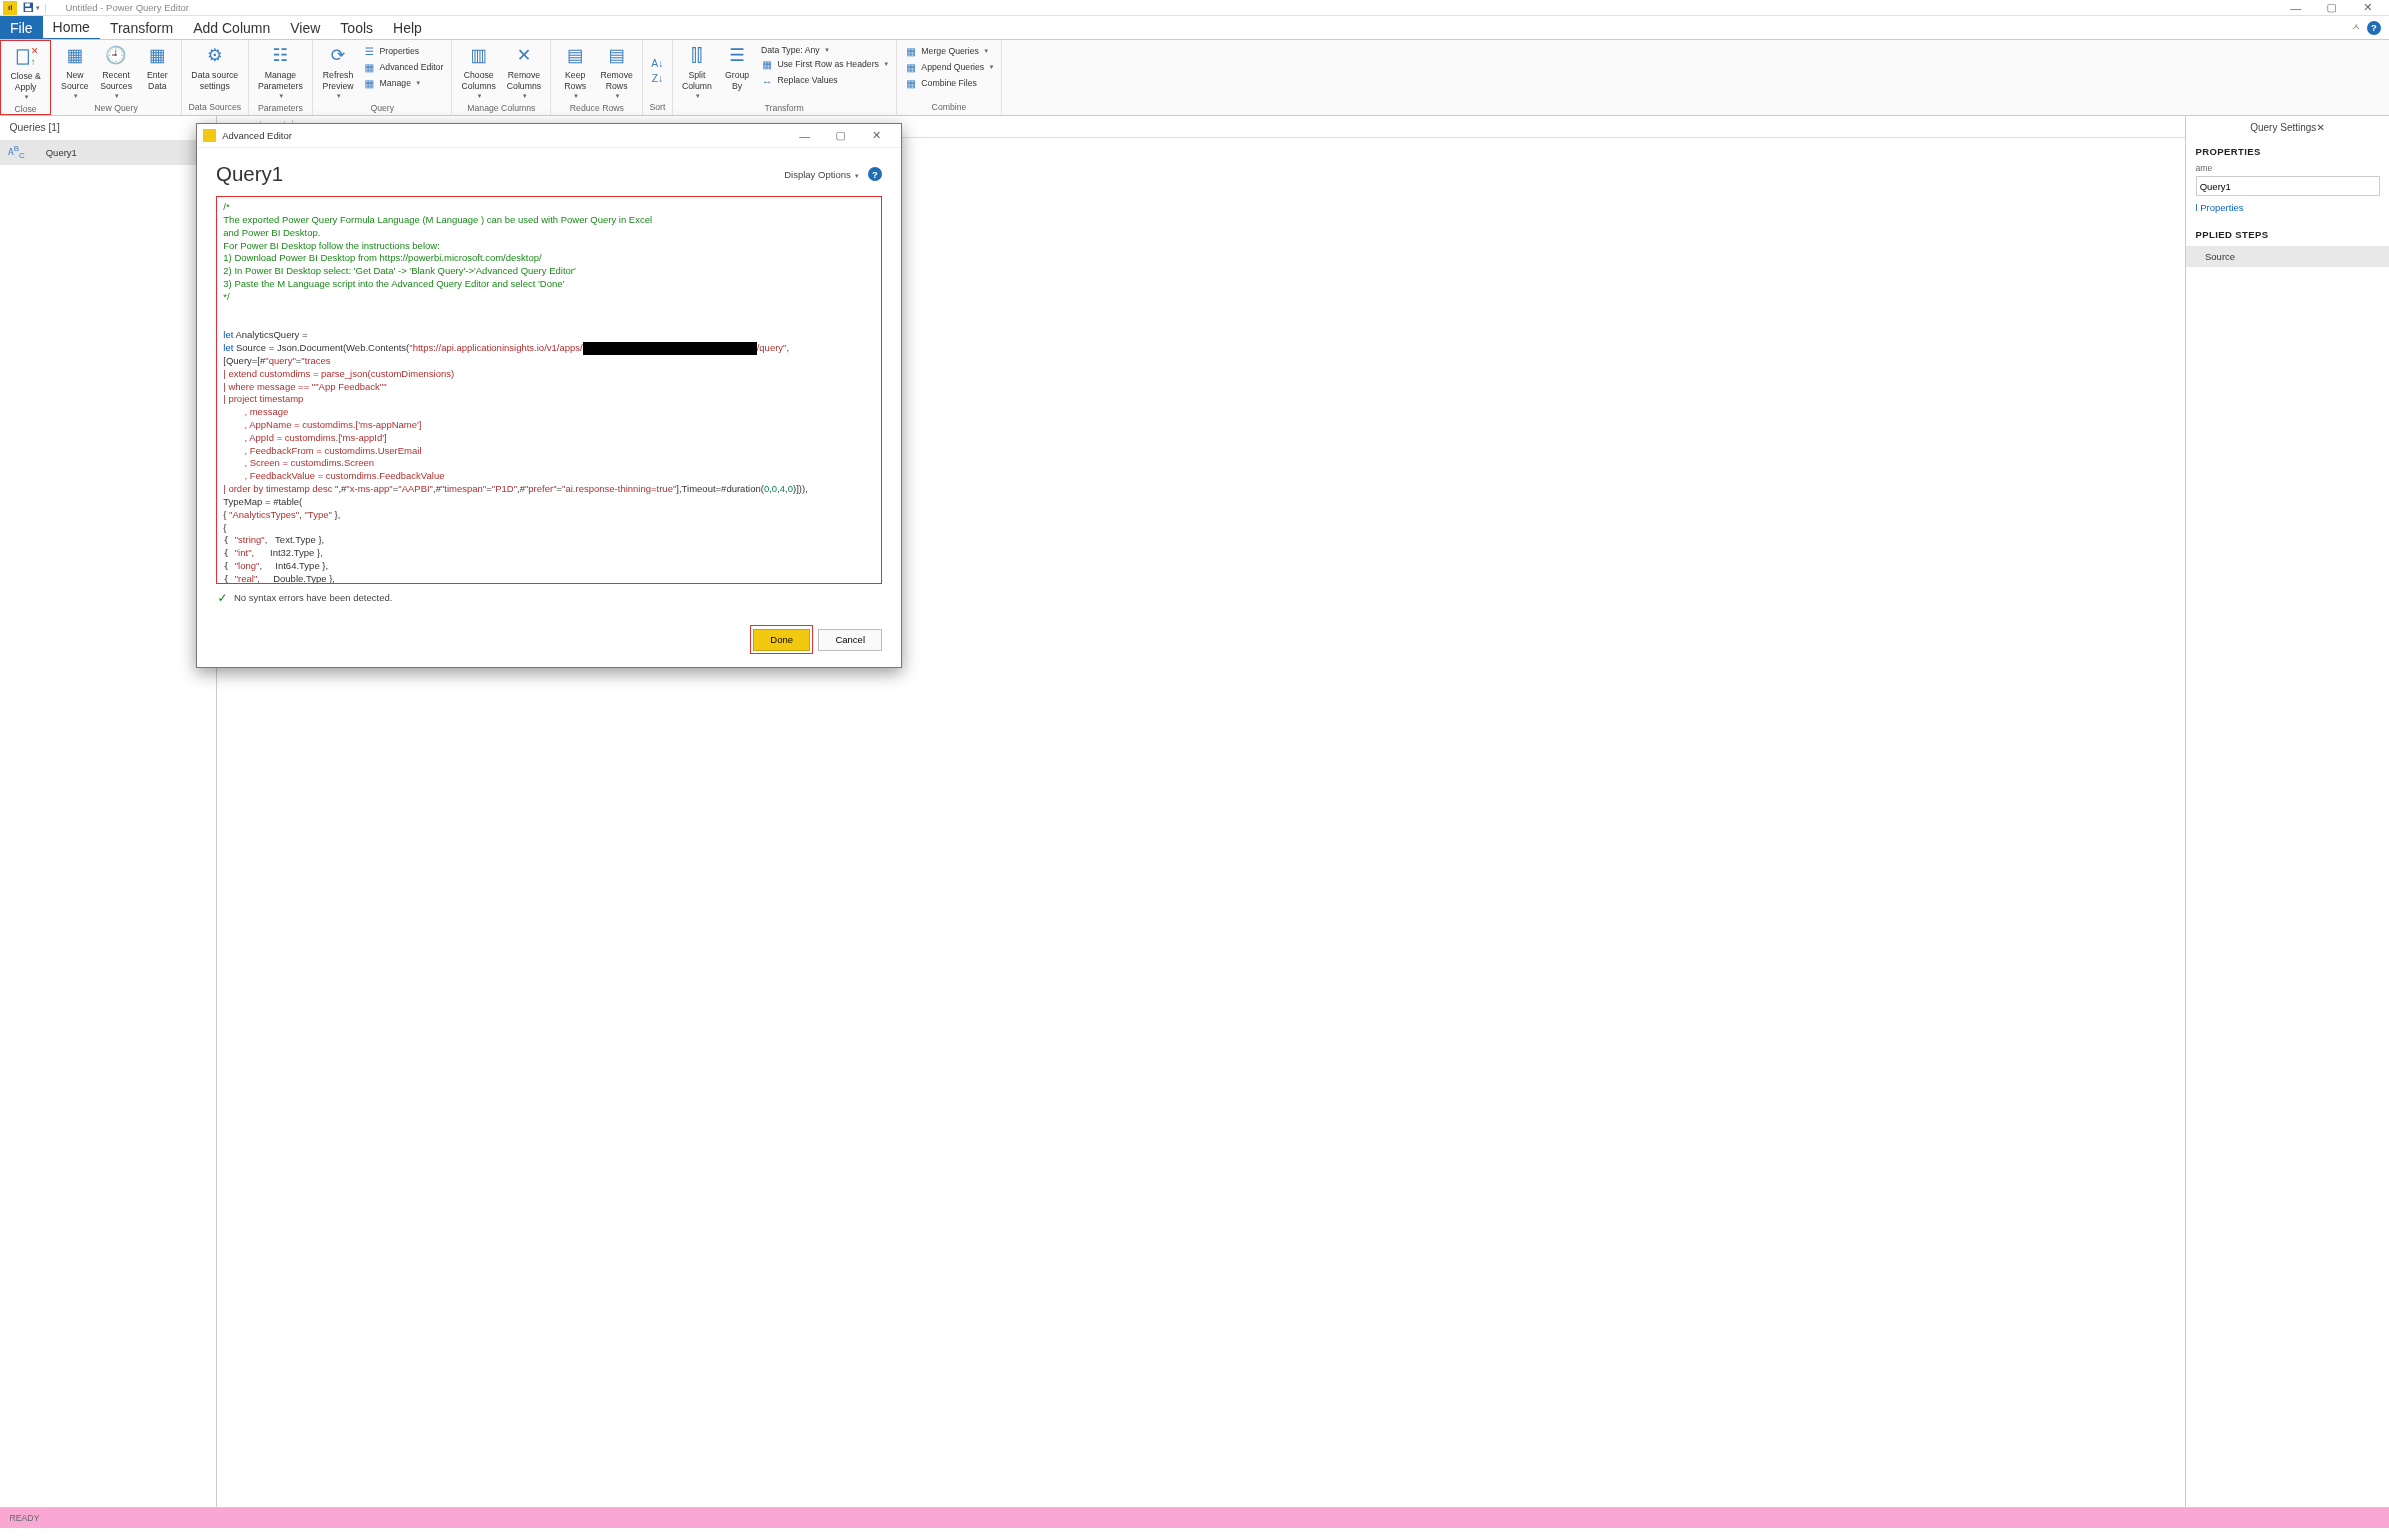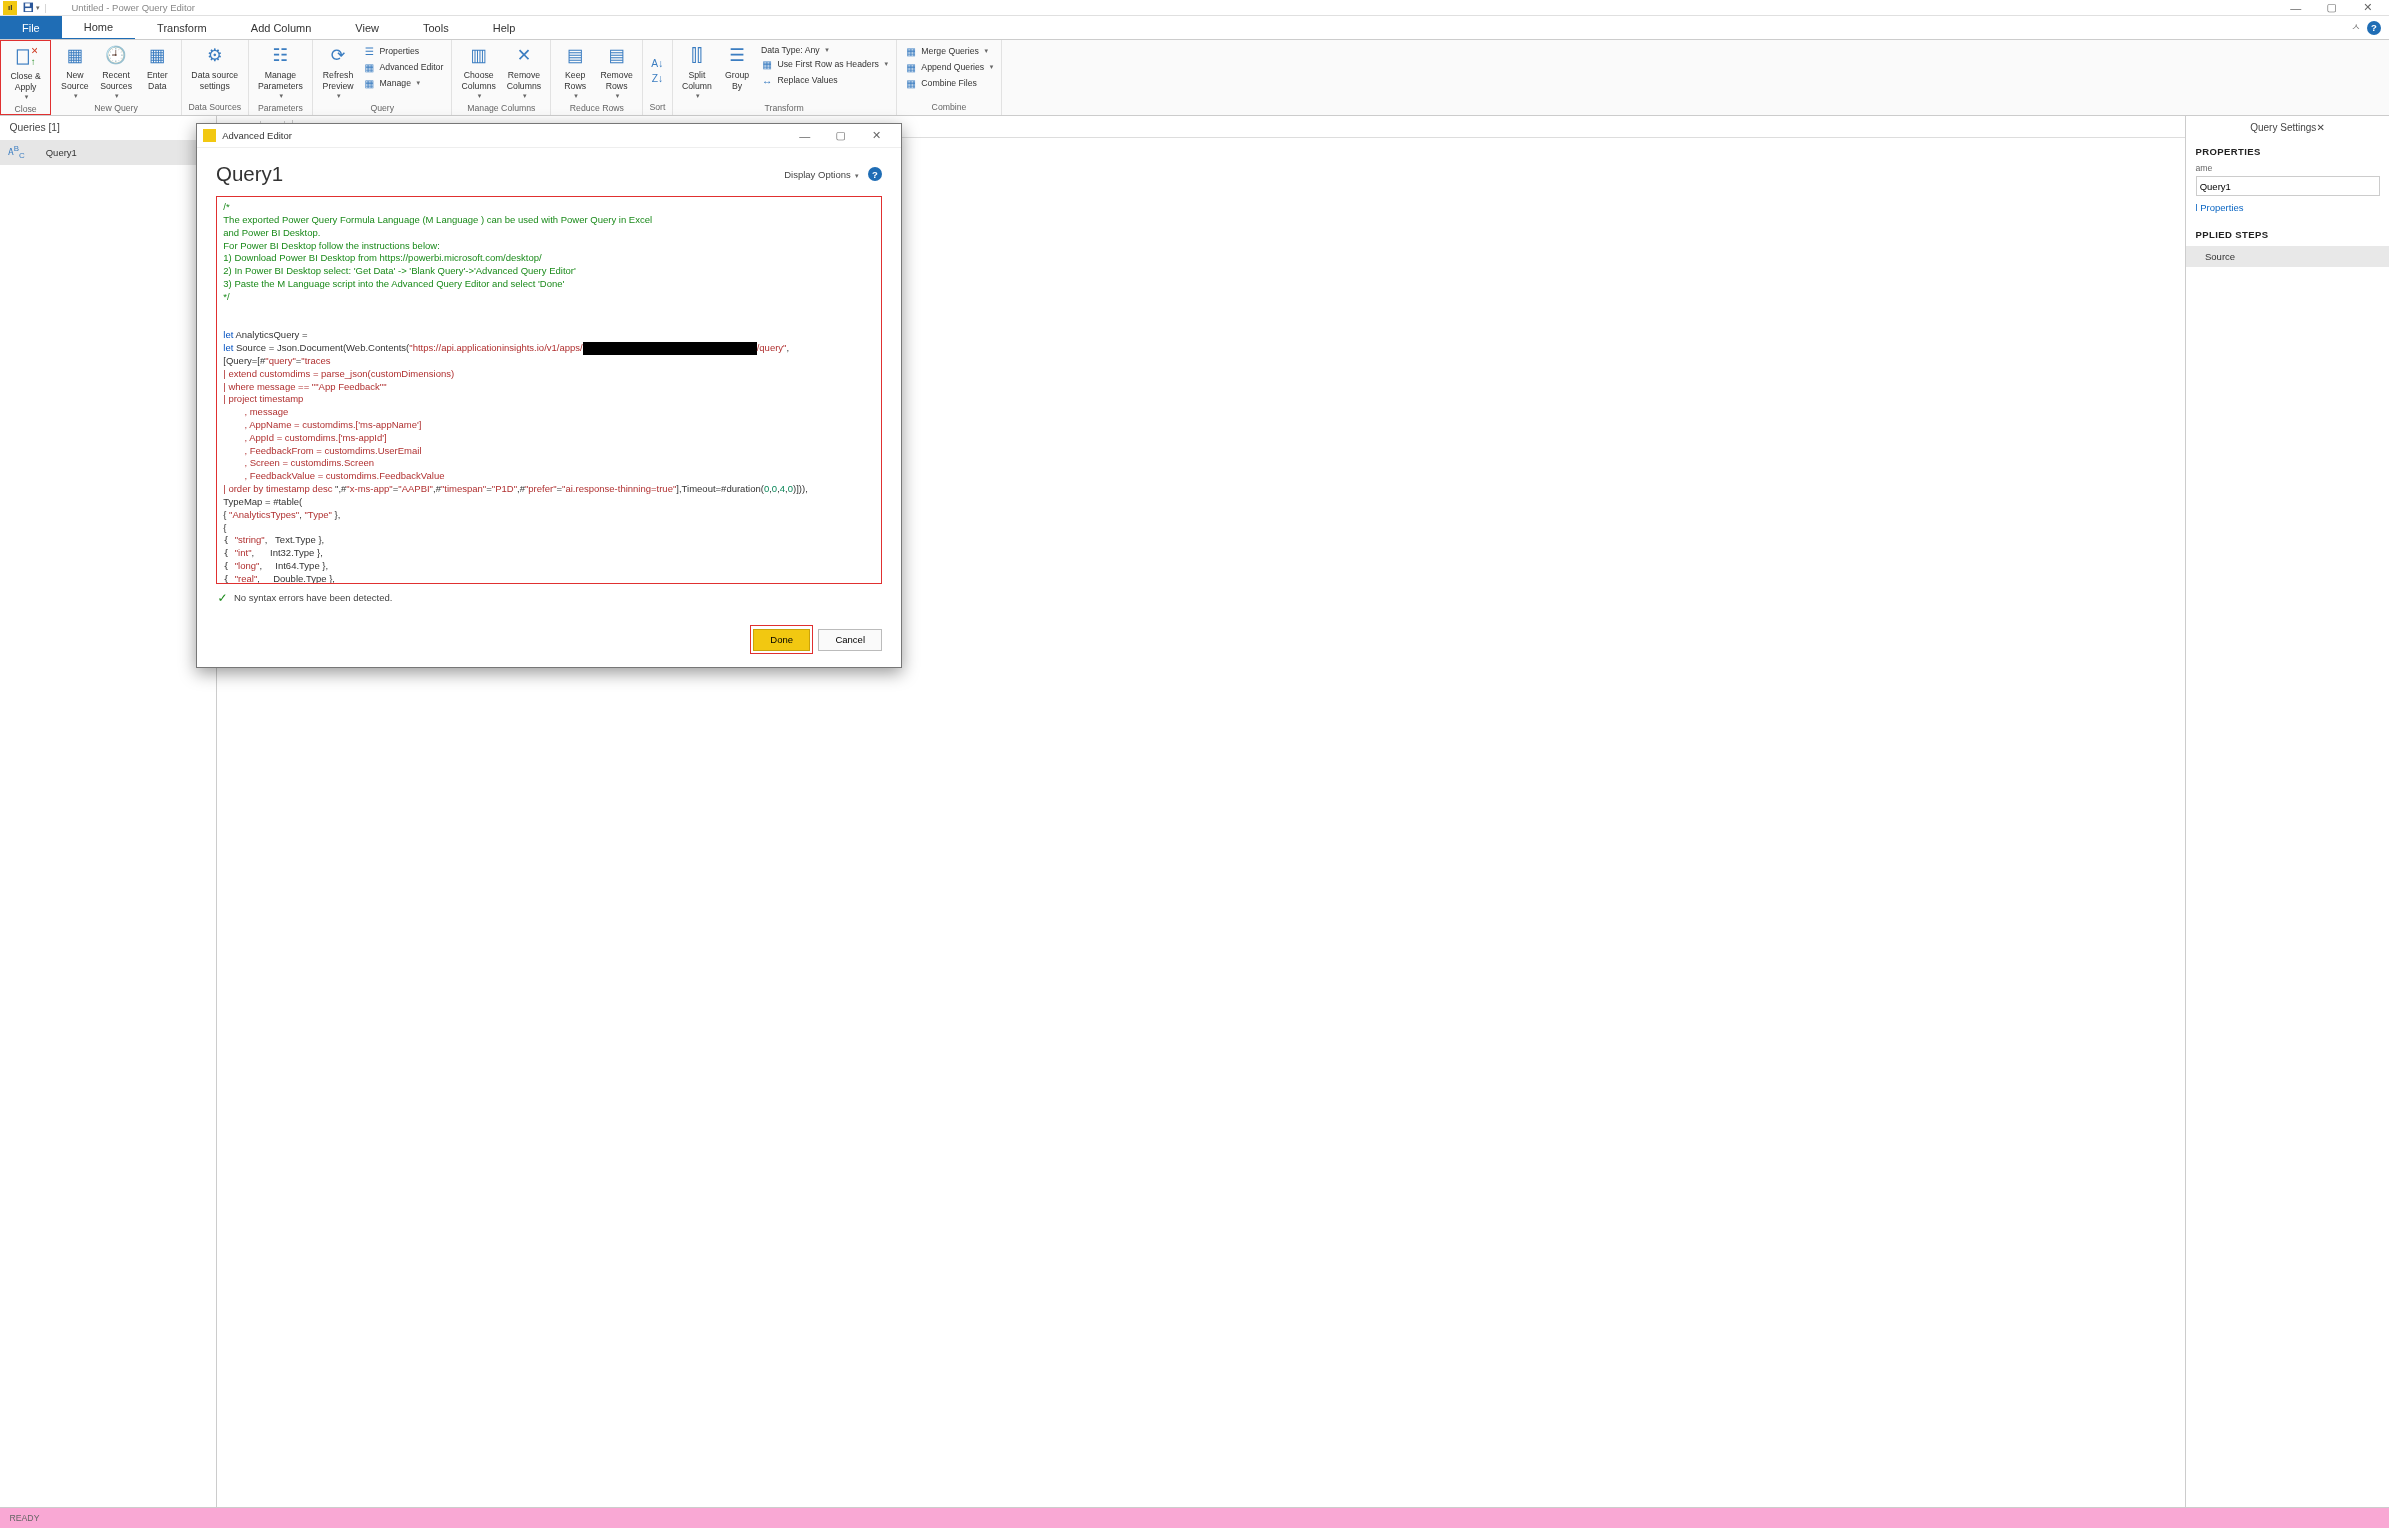--- a/index.html
+++ b/index.html
@@ -1,23 +1,23 @@
 <!DOCTYPE html>
 <html style="font-size:12.6px"><head>
 <meta charset="utf-8">
 <style>
 *{margin:0;padding:0;box-sizing:border-box;font-family:"Segoe UI",Arial,sans-serif}
 body{background:#fff;font-size:9.5px;color:#333;overflow:hidden;width:2389px;height:1538px;transform-origin:top left}
 .titlebar{height:16px;display:flex;align-items:center;padding:0 3.2px;border-bottom:0.8px solid #e0e0e0}
 .tb-icon{width:14px;height:14px;background:#f2c811;margin-right:4.7px;display:flex;align-items:center;justify-content:center;font-weight:bold;font-size:8px}
-.tb-title{color:#888;font-size:9.5px;margin-left:20px}
+.tb-title{color:#888;font-size:9.5px;margin-left:14px}
 .winctrls{margin-left:auto;display:flex}
 .winctrl{width:36px;height:24px;display:flex;align-items:center;justify-content:center;color:#666;font-size:11px}
 .menubar{height:24px;display:flex;align-items:stretch;border-bottom:0.8px solid #ccc}
-.menu-tab{padding:0 22px;display:flex;align-items:center;font-size:11px;color:#333;cursor:pointer}
+.menu-tab{padding:0 10px;display:flex;align-items:center;font-size:14px;color:#333;cursor:pointer}
 .menu-tab.file{background:#1f6db5;color:#fff}
 .menu-tab.active{border-bottom:1.6px solid #1f6db5}
 .menubar .spacer{flex:1}
 .menu-right{display:flex;align-items:center;padding-right:8px;gap:6.3px}
 .help-circ{width:14px;height:14px;border-radius:50%;background:#1f6db5;color:#fff;display:flex;align-items:center;justify-content:center;font-size:9.5px;font-weight:bold}
 .ribbon{height:76px;display:flex;border-bottom:0.8px solid #ccc;background:#fafafa}
 .rgroup{display:flex;flex-direction:column;border-right:0.8px solid #e2e2e2;padding:1.6px 4.7px}
 .rgroup.hl{border:1.6px solid #e03030}
 .rrow{display:flex;flex:1;align-items:flex-start;gap:1.6px}
 .rbtn{display:flex;flex-direction:column;align-items:center;padding:1.6px 4.7px;min-width:38px;cursor:pointer;font-size:8.7px;color:#333;text-align:center;line-height:1.25}

